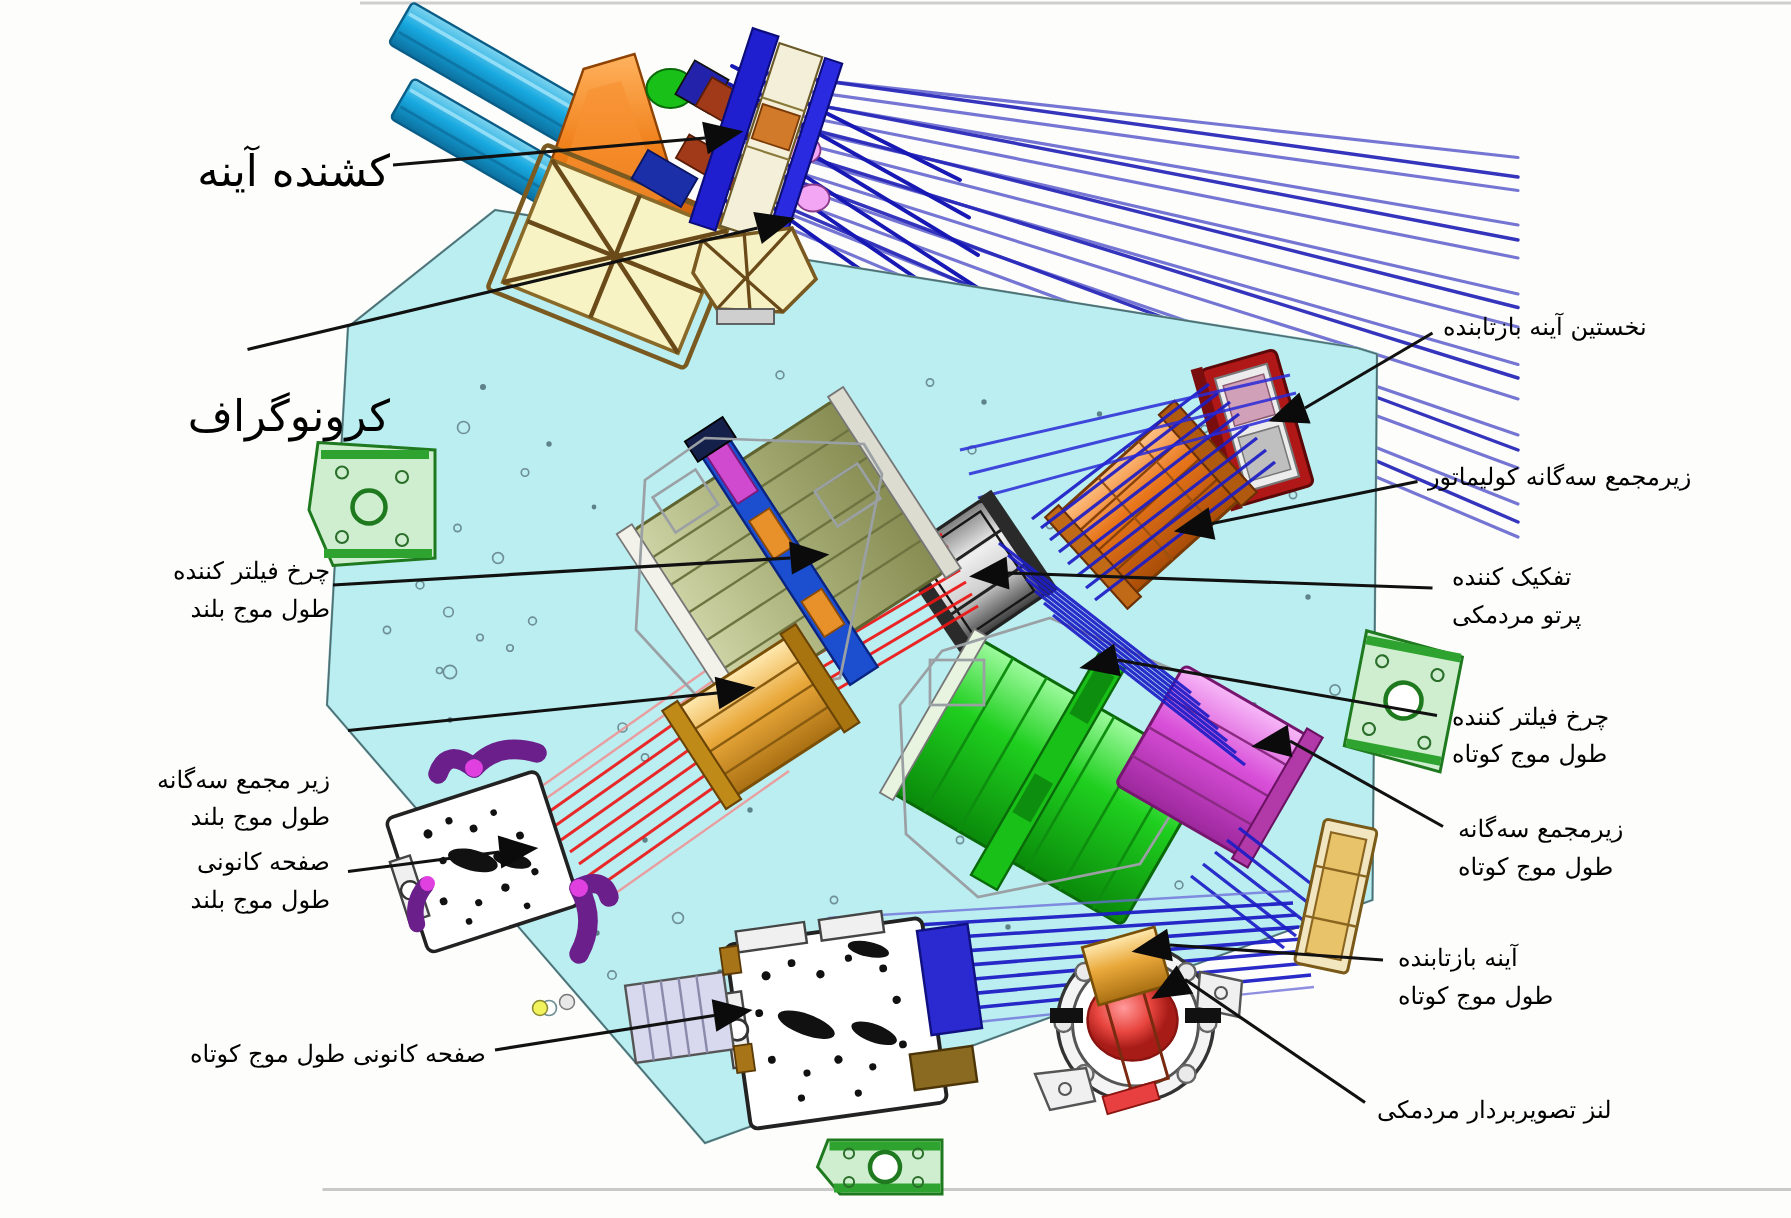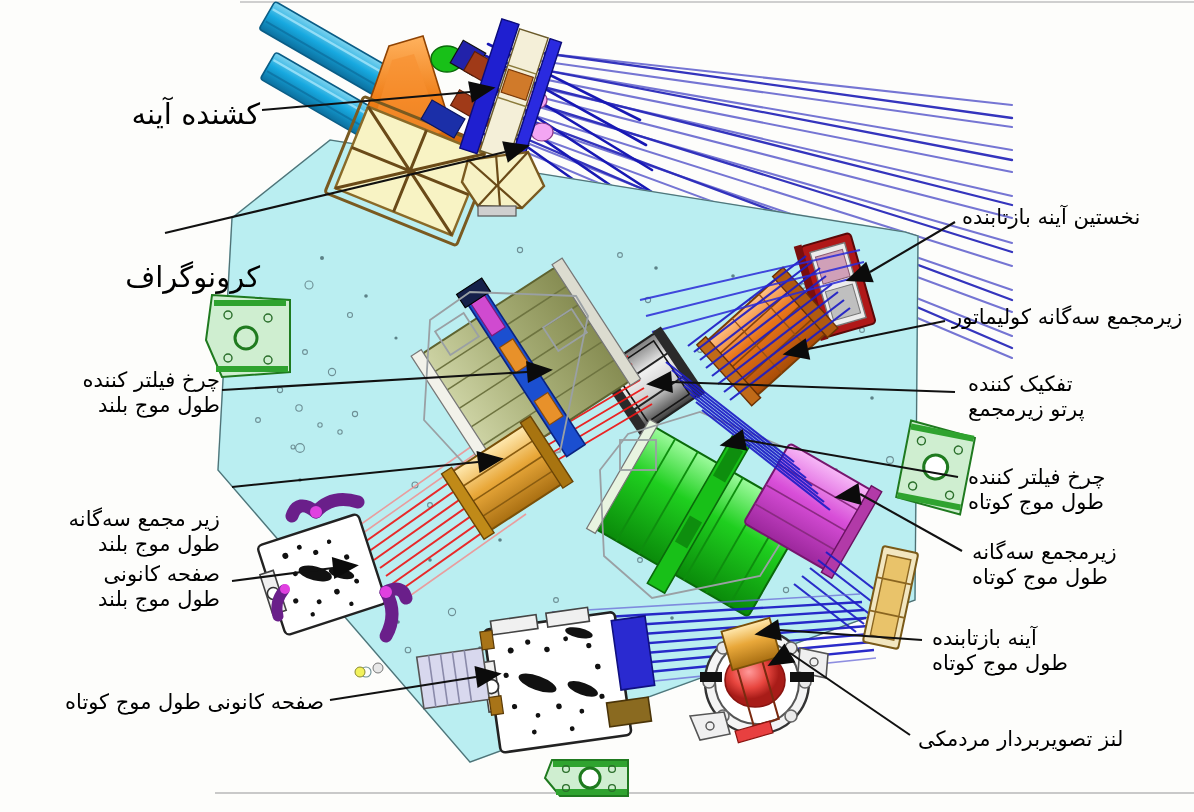--- a/index.html
+++ b/index.html
@@ -1,21 +1,21 @@
 <!DOCTYPE html>
 <html><head>
 <meta charset="utf-8">
 <style>
   html,body{margin:0;padding:0;background:#fff;}
   body{width:1194px;height:812px;position:relative;overflow:hidden;
        font-family:"DejaVu Sans","Liberation Sans",sans-serif;}
   #stage{position:absolute;left:0;top:0;width:1194px;height:812px;background:#fdfdfb;}
   svg.layer{position:absolute;left:0;top:0;width:1194px;height:812px;}
   .lbl{position:absolute;direction:rtl;unicode-bidi:bidi-override;
-       color:#000;font-size:21px;line-height:25px;white-space:pre;
+       color:#000;font-size:16px;line-height:25px;white-space:pre;
        font-family:"DejaVu Sans","Liberation Sans",sans-serif;}
   .lbl.big{font-size:29px;line-height:33px;}
   .lbl.r{text-align:right;}
   .lbl.l{text-align:left;}
 </style>
 </head>
 <body>
 
 <div id="stage">
 
@@ -564,21 +564,21 @@
       <div class="lbl r" style="left: 20px; top: 368px; width: 200px;">چرخ فیلتر کننده
 طول موج بلند</div>
       <div class="lbl r" style="left: 35px; top: 466px; width: 185px; margin-top: 41px;">زیر مجمع سه‌گانه
 طول موج بلند</div>
       <div class="lbl r" style="left: 58px; top: 562px; width: 162px;">صفحه کانونی
 طول موج بلند</div>
       <div class="lbl r" style="left: 14px; top: 690px; width: 310px;">صفحه کانونی طول موج کوتاه</div>
       <div class="lbl l" style="left: 962px; top: 205px; width: 232px;">نخستین آینه بازتابنده</div>
       <div class="lbl l" style="left: 952px; top: 305px; width: 242px;">زیرمجمع سه‌گانه کولیماتور</div>
       <div class="lbl l" style="left: 968px; top: 372px; width: 180px;">تفکیک کننده
-پرتو زیرمجمع</div>
+پرتو مردمکی</div>
       <div class="lbl l" style="left: 968px; top: 465px; width: 185px;">چرخ فیلتر کننده
 طول موج کوتاه</div>
       <div class="lbl l" style="left: 972px; top: 540px; width: 180px;">زیرمجمع سه‌گانه
 طول موج کوتاه</div>
       <div class="lbl l" style="left: 932px; top: 626px; width: 170px;">آینه بازتابنده
 طول موج کوتاه</div>
       <div class="lbl l" style="left: 918px; top: 727px; width: 228px;">لنز تصویربردار مردمکی</div>
     </div>
 
 </div>

